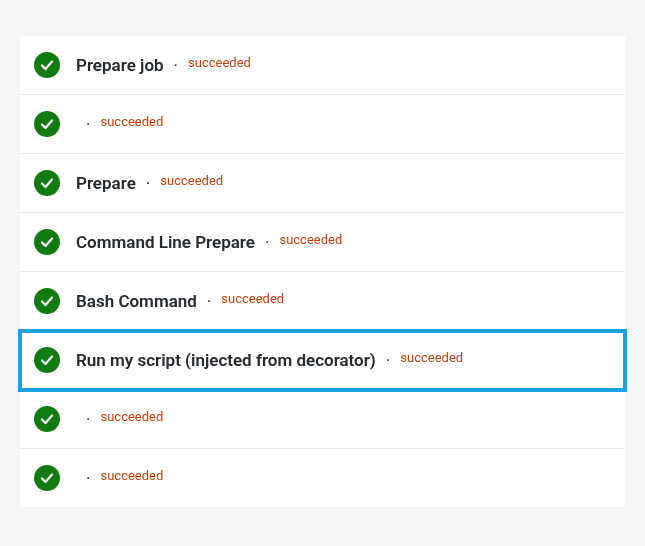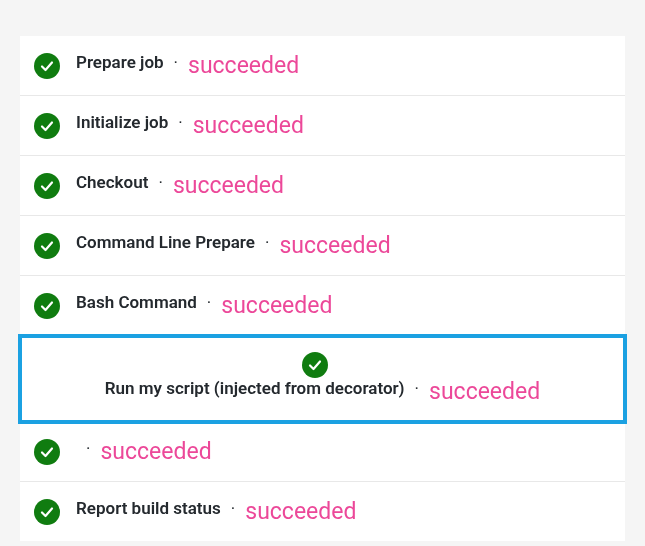--- a/index.html
+++ b/index.html
@@ -25,21 +25,20 @@
       cursor: pointer;
     }
     .step-row:last-child {
       border-bottom: none;
     }
     .step-row.highlighted {
       outline: 4px solid #1ba1e2;
       outline-offset: -2px;
       position: relative;
       z-index: 1;
-      flex-direction: column;
     }
     .status-icon {
       width: 26px;
       height: 26px;
       border-radius: 50%;
       background-color: #107c10;
       display: flex;
       align-items: center;
       justify-content: center;
       flex-shrink: 0;
@@ -59,23 +58,23 @@
       font-size: 17px;
       font-weight: 600;
       color: #24292e;
     }
     .step-separator {
       font-size: 17px;
       color: #24292e;
       margin: 0 10px;
     }
     .step-status {
-      font-size: 23px;
+      font-size: 13px;
       font-weight: 400;
-      color: #ec4899;
+      color: #c2410c;
     }
   </style>
 </head>
 <body>
 
 <div class="steps-container">
 
   <div class="step-row">
     <div class="status-icon">
       <svg viewBox="0 0 16 16" fill="none" xmlns="http://www.w3.org/2000/svg">
@@ -89,34 +88,33 @@
     </div>
   </div>
 
   <div class="step-row">
     <div class="status-icon">
       <svg viewBox="0 0 16 16" fill="none" xmlns="http://www.w3.org/2000/svg">
         <path d="M3 8.5L6.5 12L13 4.5" stroke="white" stroke-width="2.2" stroke-linecap="round" stroke-linejoin="round"></path>
       </svg>
     </div>
     <div class="step-content">
-      <span class="step-label">Initialize job</span>
       <span class="step-separator">·</span>
       <span class="step-status">succeeded</span>
     </div>
   </div>
 
   <div class="step-row">
     <div class="status-icon">
       <svg viewBox="0 0 16 16" fill="none" xmlns="http://www.w3.org/2000/svg">
         <path d="M3 8.5L6.5 12L13 4.5" stroke="white" stroke-width="2.2" stroke-linecap="round" stroke-linejoin="round"></path>
       </svg>
     </div>
     <div class="step-content">
-      <span class="step-label">Checkout</span>
+      <span class="step-label">Prepare</span>
       <span class="step-separator">·</span>
       <span class="step-status">succeeded</span>
     </div>
   </div>
 
   <div class="step-row">
     <div class="status-icon">
       <svg viewBox="0 0 16 16" fill="none" xmlns="http://www.w3.org/2000/svg">
         <path d="M3 8.5L6.5 12L13 4.5" stroke="white" stroke-width="2.2" stroke-linecap="round" stroke-linejoin="round"></path>
       </svg>
@@ -166,19 +164,18 @@
     </div>
   </div>
 
   <div class="step-row">
     <div class="status-icon">
       <svg viewBox="0 0 16 16" fill="none" xmlns="http://www.w3.org/2000/svg">
         <path d="M3 8.5L6.5 12L13 4.5" stroke="white" stroke-width="2.2" stroke-linecap="round" stroke-linejoin="round"></path>
       </svg>
     </div>
     <div class="step-content">
-      <span class="step-label">Report build status</span>
       <span class="step-separator">·</span>
       <span class="step-status">succeeded</span>
     </div>
   </div>
 
 </div>
 
 </body></html>

